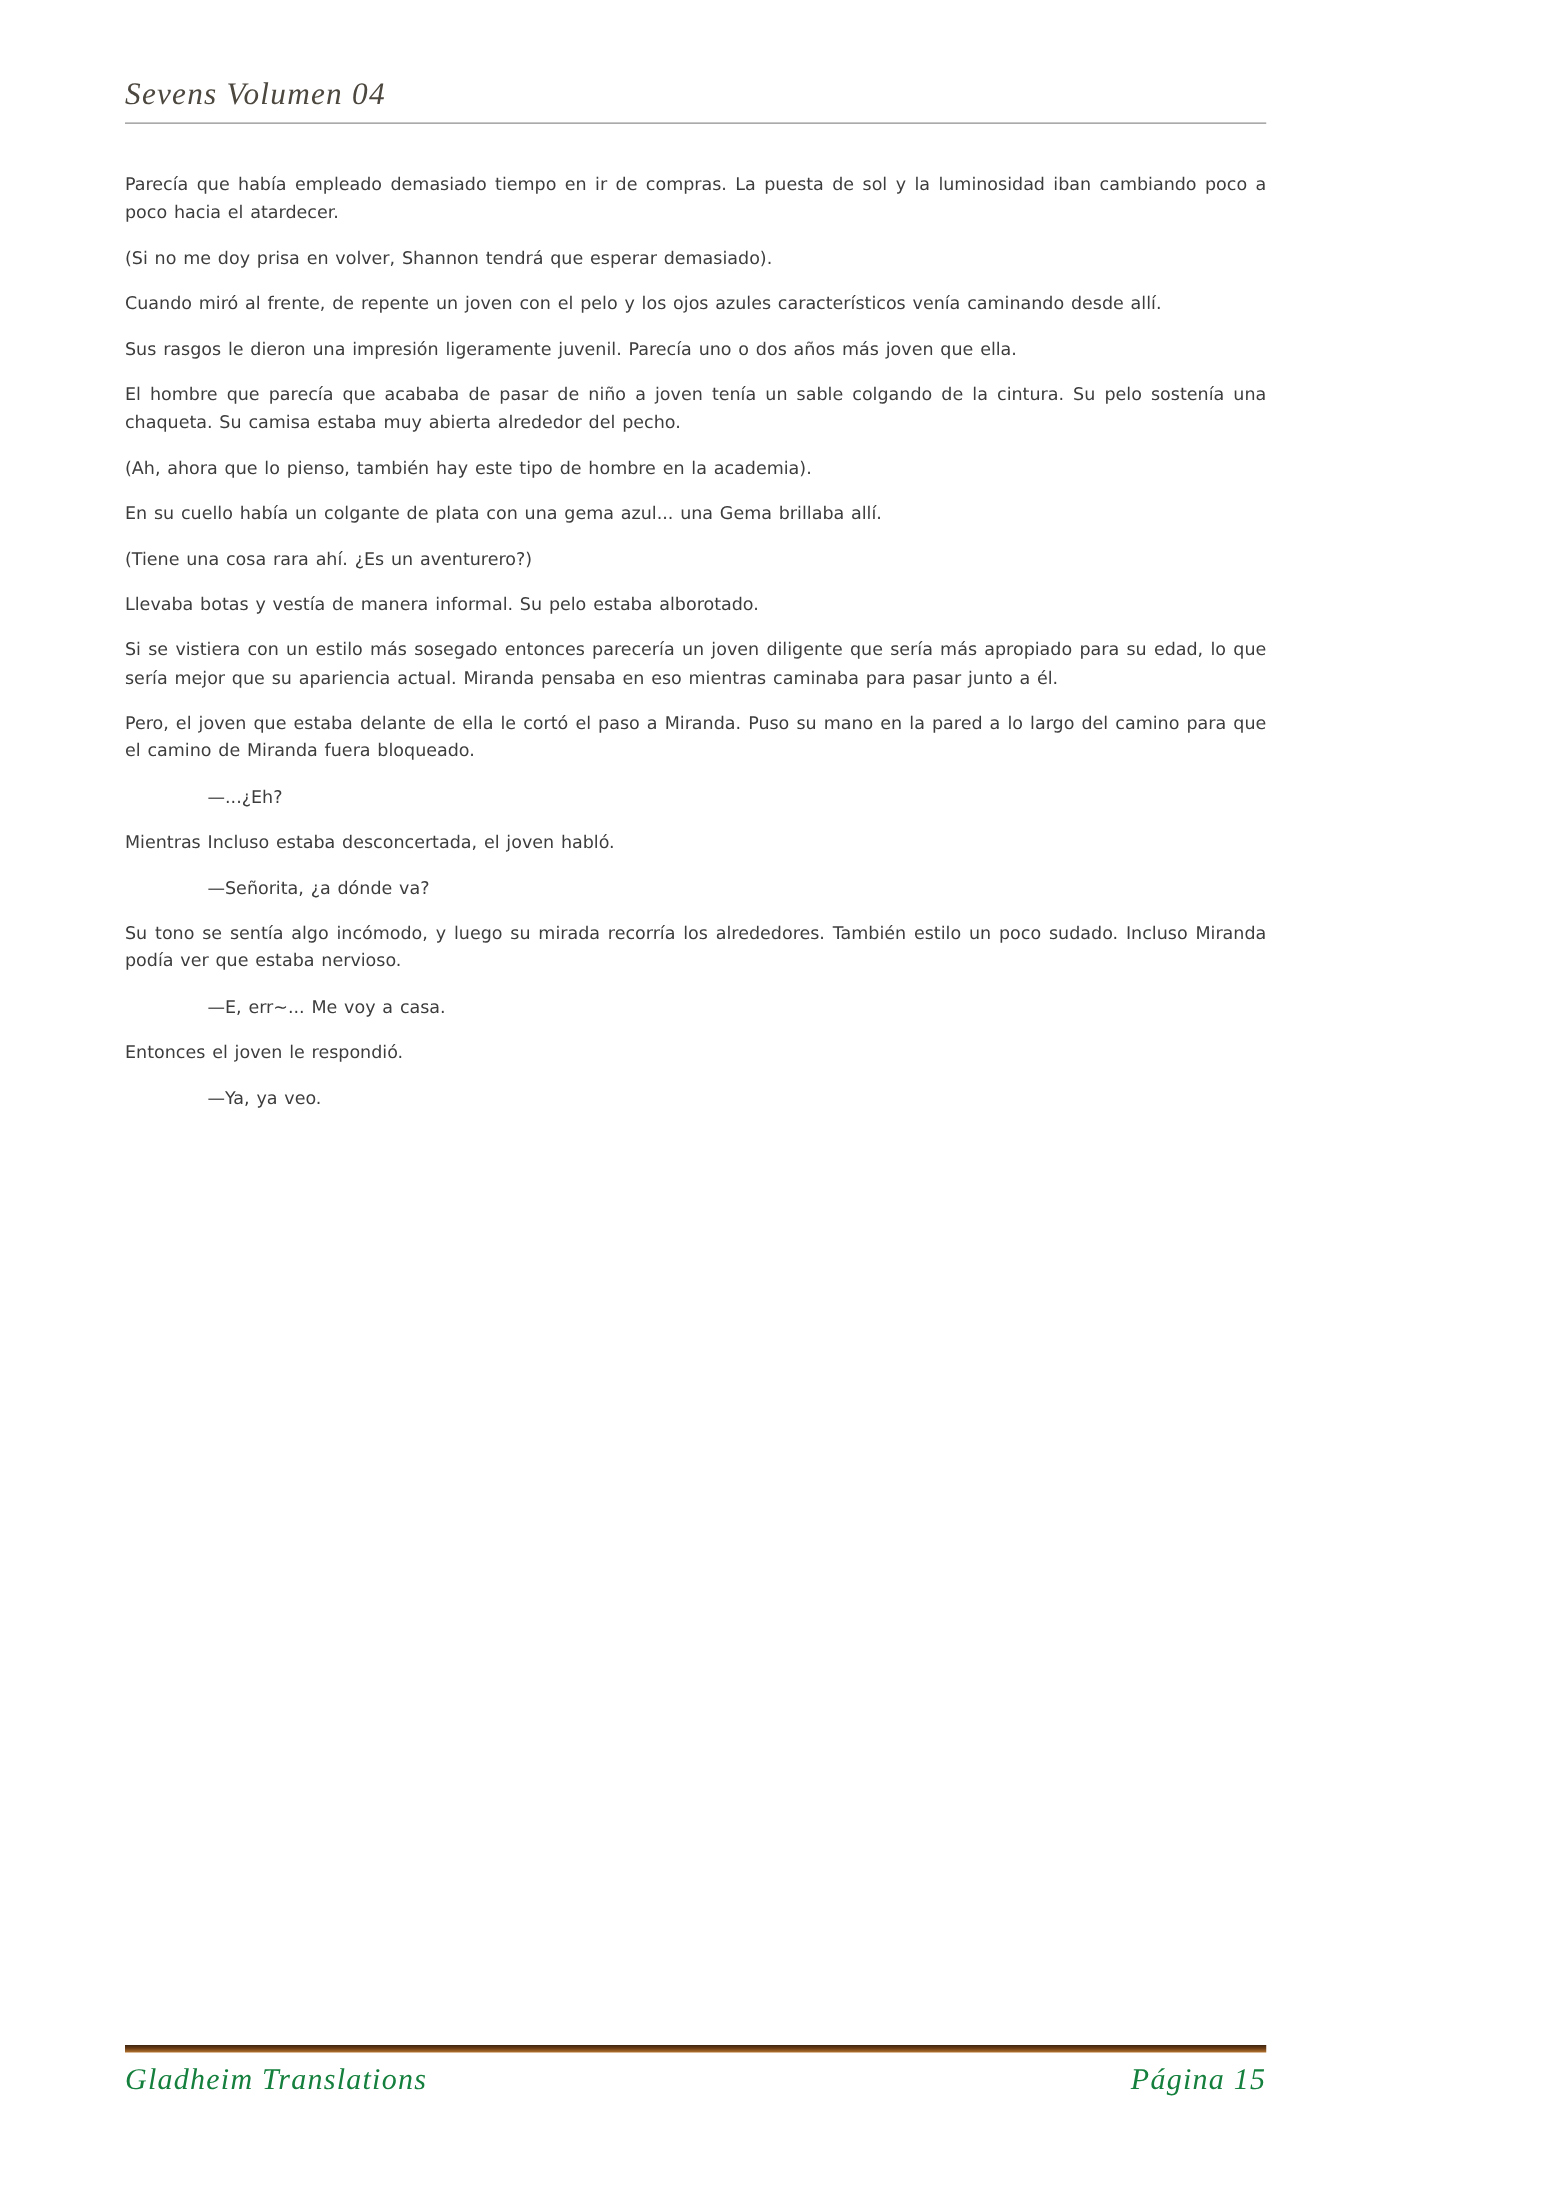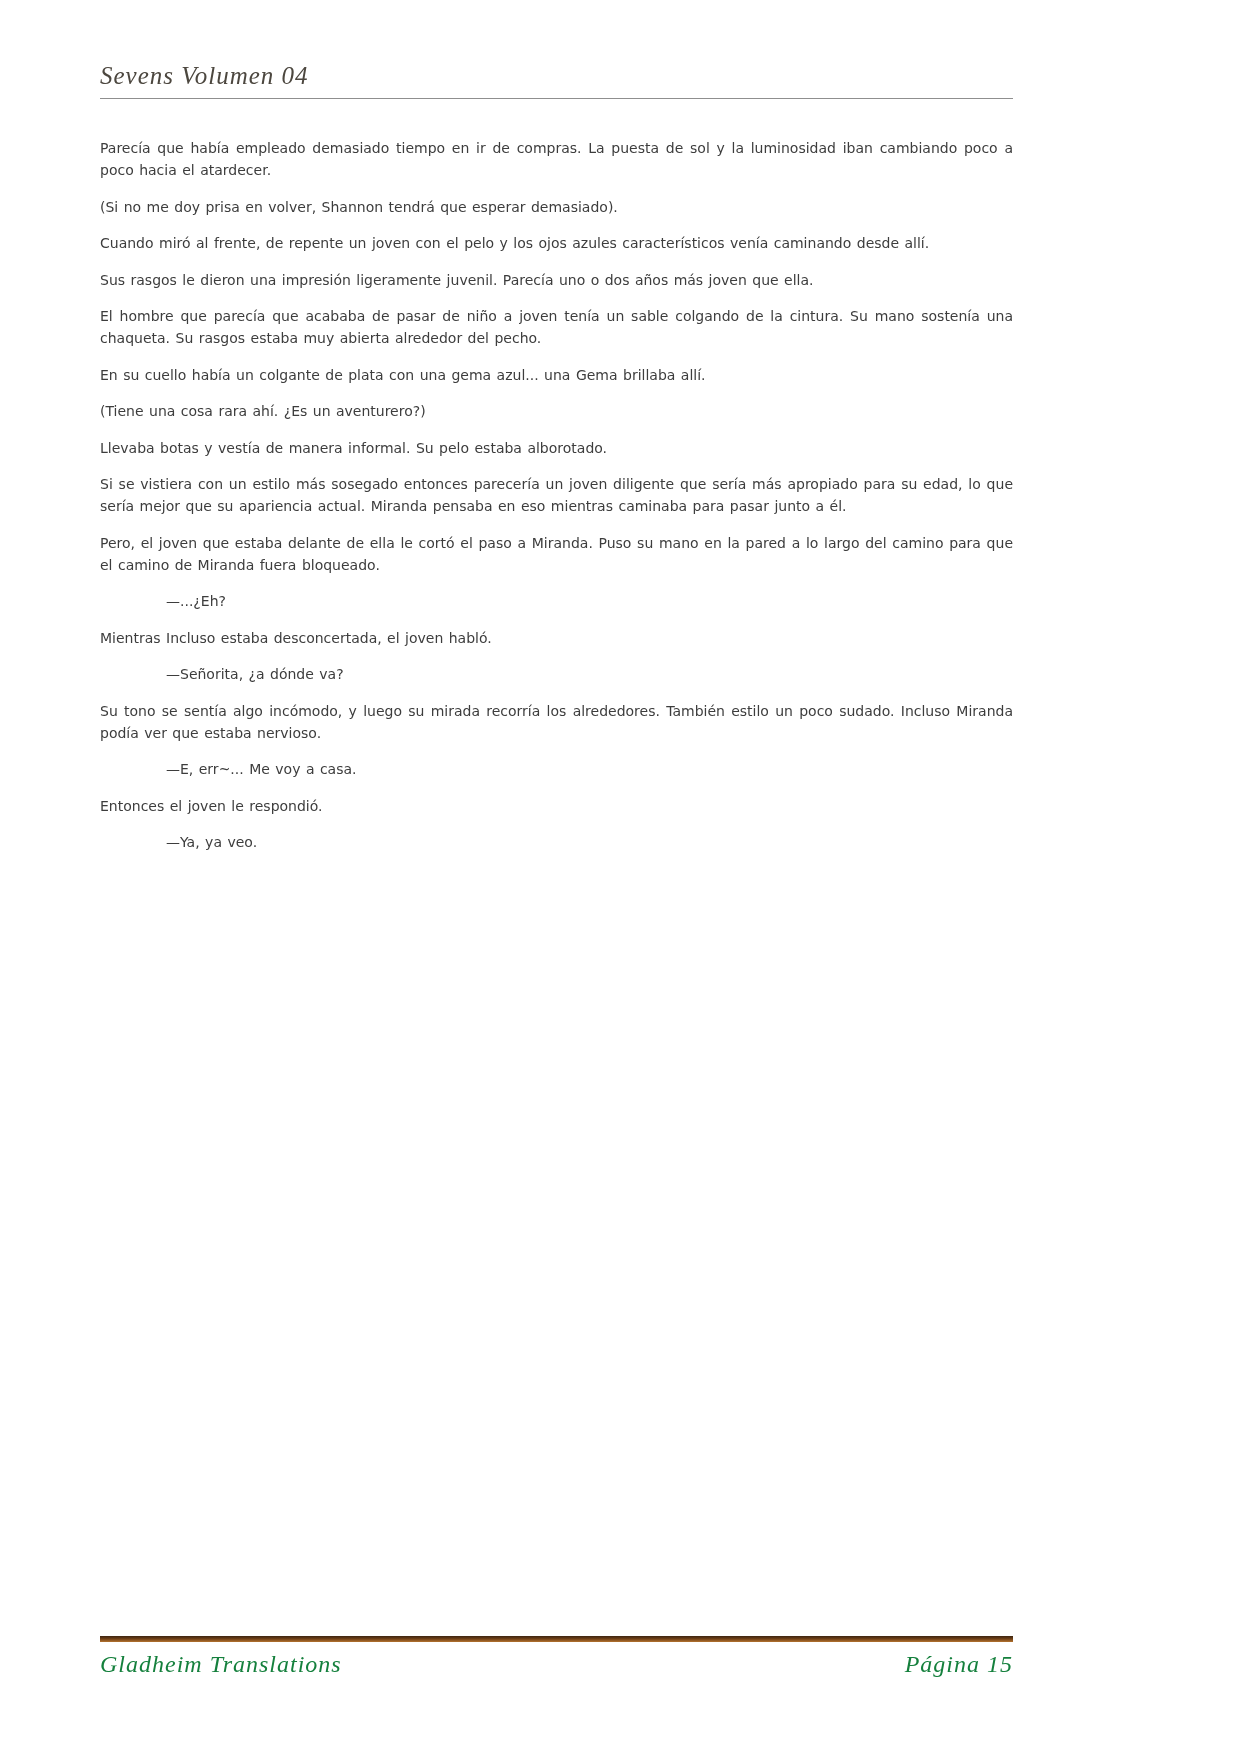--- a/index.html
+++ b/index.html
@@ -72,21 +72,22 @@
 
   <div class="header">
     <span class="header-title">Sevens Volumen 04</span>
   </div>
 
   <div class="content">
       <p class="para justify">Parecía que había empleado demasiado tiempo en ir de compras. La puesta de sol y la luminosidad iban cambiando poco a poco hacia el atardecer.</p>
       <p class="para justify">(Si no me doy prisa en volver, Shannon tendrá que esperar demasiado).</p>
       <p class="para justify">Cuando miró al frente, de repente un joven con el pelo y los ojos azules característicos venía caminando desde allí.</p>
       <p class="para justify">Sus rasgos le dieron una impresión ligeramente juvenil. Parecía uno o dos años más joven que ella.</p>
-      <p class="para justify">El hombre que parecía que acababa de pasar de niño a joven tenía un sable colgando de la cintura. Su mano sostenía una chaqueta. Su rasgos estaba muy abierta alrededor del pecho.</p>
+      <p class="para justify">El hombre que parecía que acababa de pasar de niño a joven tenía un sable colgando de la cintura. Su pelo sostenía una chaqueta. Su camisa estaba muy abierta alrededor del pecho.</p>
+      <p class="para justify">(Ah, ahora que lo pienso, también hay este tipo de hombre en la academia).</p>
       <p class="para justify">En su cuello había un colgante de plata con una gema azul... una Gema brillaba allí.</p>
       <p class="para justify">(Tiene una cosa rara ahí. ¿Es un aventurero?)</p>
       <p class="para justify">Llevaba botas y vestía de manera informal. Su pelo estaba alborotado.</p>
       <p class="para justify">Si se vistiera con un estilo más sosegado entonces parecería un joven diligente que sería más apropiado para su edad, lo que sería mejor que su apariencia actual. Miranda pensaba en eso mientras caminaba para pasar junto a él.</p>
       <p class="para justify">Pero, el joven que estaba delante de ella le cortó el paso a Miranda. Puso su mano en la pared a lo largo del camino para que el camino de Miranda fuera bloqueado.</p>
       <p class="para dialogue">—...¿Eh?</p>
       <p class="para justify">Mientras Incluso estaba desconcertada, el joven habló.</p>
       <p class="para dialogue">—Señorita, ¿a dónde va?</p>
       <p class="para justify">Su tono se sentía algo incómodo, y luego su mirada recorría los alrededores. También estilo un poco sudado. Incluso Miranda podía ver que estaba nervioso.</p>
       <p class="para dialogue">—E, err~... Me voy a casa.</p>

